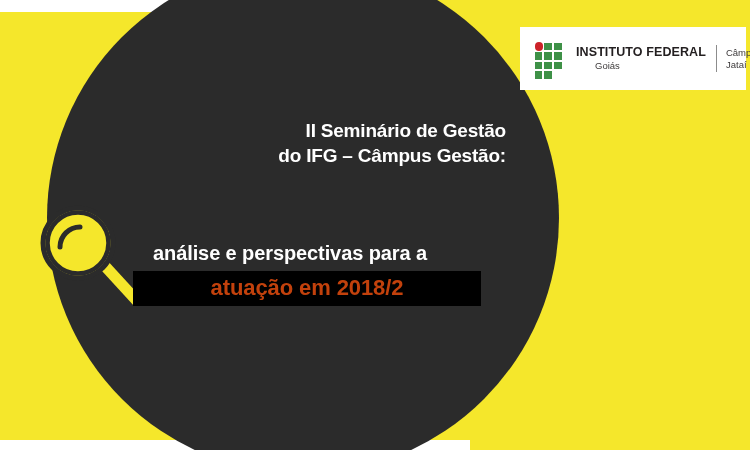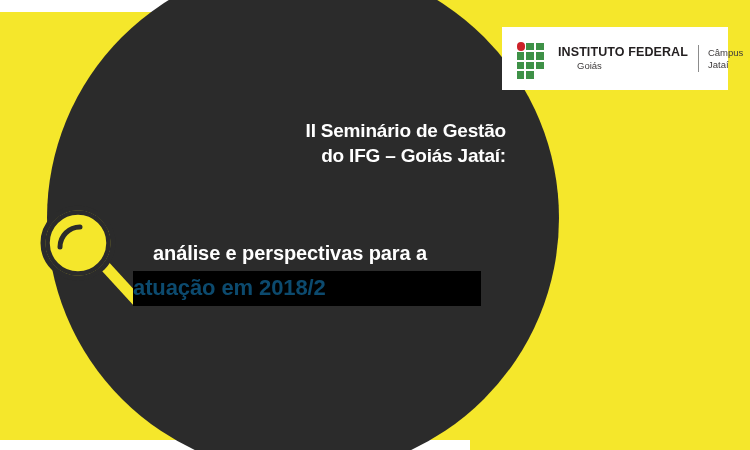--- a/index.html
+++ b/index.html
@@ -49,21 +49,21 @@
     top: -38px;
     width: 512px;
     height: 512px;
     border-radius: 50%;
     background: #2B2B2B;
   }
 
   
   .logo-card {
     position: absolute;
-    left: 502px;
+    left: 520px;
     top: 27px;
     width: 226px;
     height: 63px;
     background: #ffffff;
     display: flex;
     align-items: center;
     padding-left: 14px;
     box-sizing: border-box;
   }
   .logo-mark {
@@ -154,21 +154,22 @@
     top: 271px;
     width: 348px;
     height: 35px;
     background: #000000;
   }
   .subtitle-2 {
     position: absolute;
     left: 133px;
     top: 275px;
     width: 348px;
-    color: #0c4a6e;
+    text-align: center;
+    color: #c2410c;
     font-size: 22px;
     font-weight: bold;
     letter-spacing: -0.1px;
   }
 
   
   .magnifier {
     position: absolute;
     left: 34px;
     top: 203px;
@@ -209,21 +210,21 @@
       <div class="logo-divider"></div>
       <div class="logo-campus">
         <div>Câmpus</div>
         <div>Jataí</div>
       </div>
     </div>
   </div>
 
   <div class="title-block">
     <span class="title-line">II Seminário de Gestão</span>
-    <span class="title-line">do IFG – Goiás Jataí:</span>
+    <span class="title-line">do IFG – Câmpus Gestão:</span>
   </div>
 
   <svg class="magnifier" viewBox="0 0 120 112">
     <line x1="70" y1="62" x2="103" y2="98" stroke="#F5E72B" stroke-width="11" stroke-linecap="butt"></line>
     <circle cx="44" cy="40" r="35" fill="#F5E72B" stroke="#2B2B2B" stroke-width="5"></circle>
     <circle cx="44" cy="40" r="30.5" fill="none" stroke="#2B2B2B" stroke-width="4.5"></circle>
     <path d="M 26 44 A 20 20 0 0 1 46 24" fill="none" stroke="#2B2B2B" stroke-width="5" stroke-linecap="round"></path>
   </svg>
 
   <div class="subtitle-1">análise e perspectivas para a</div>

